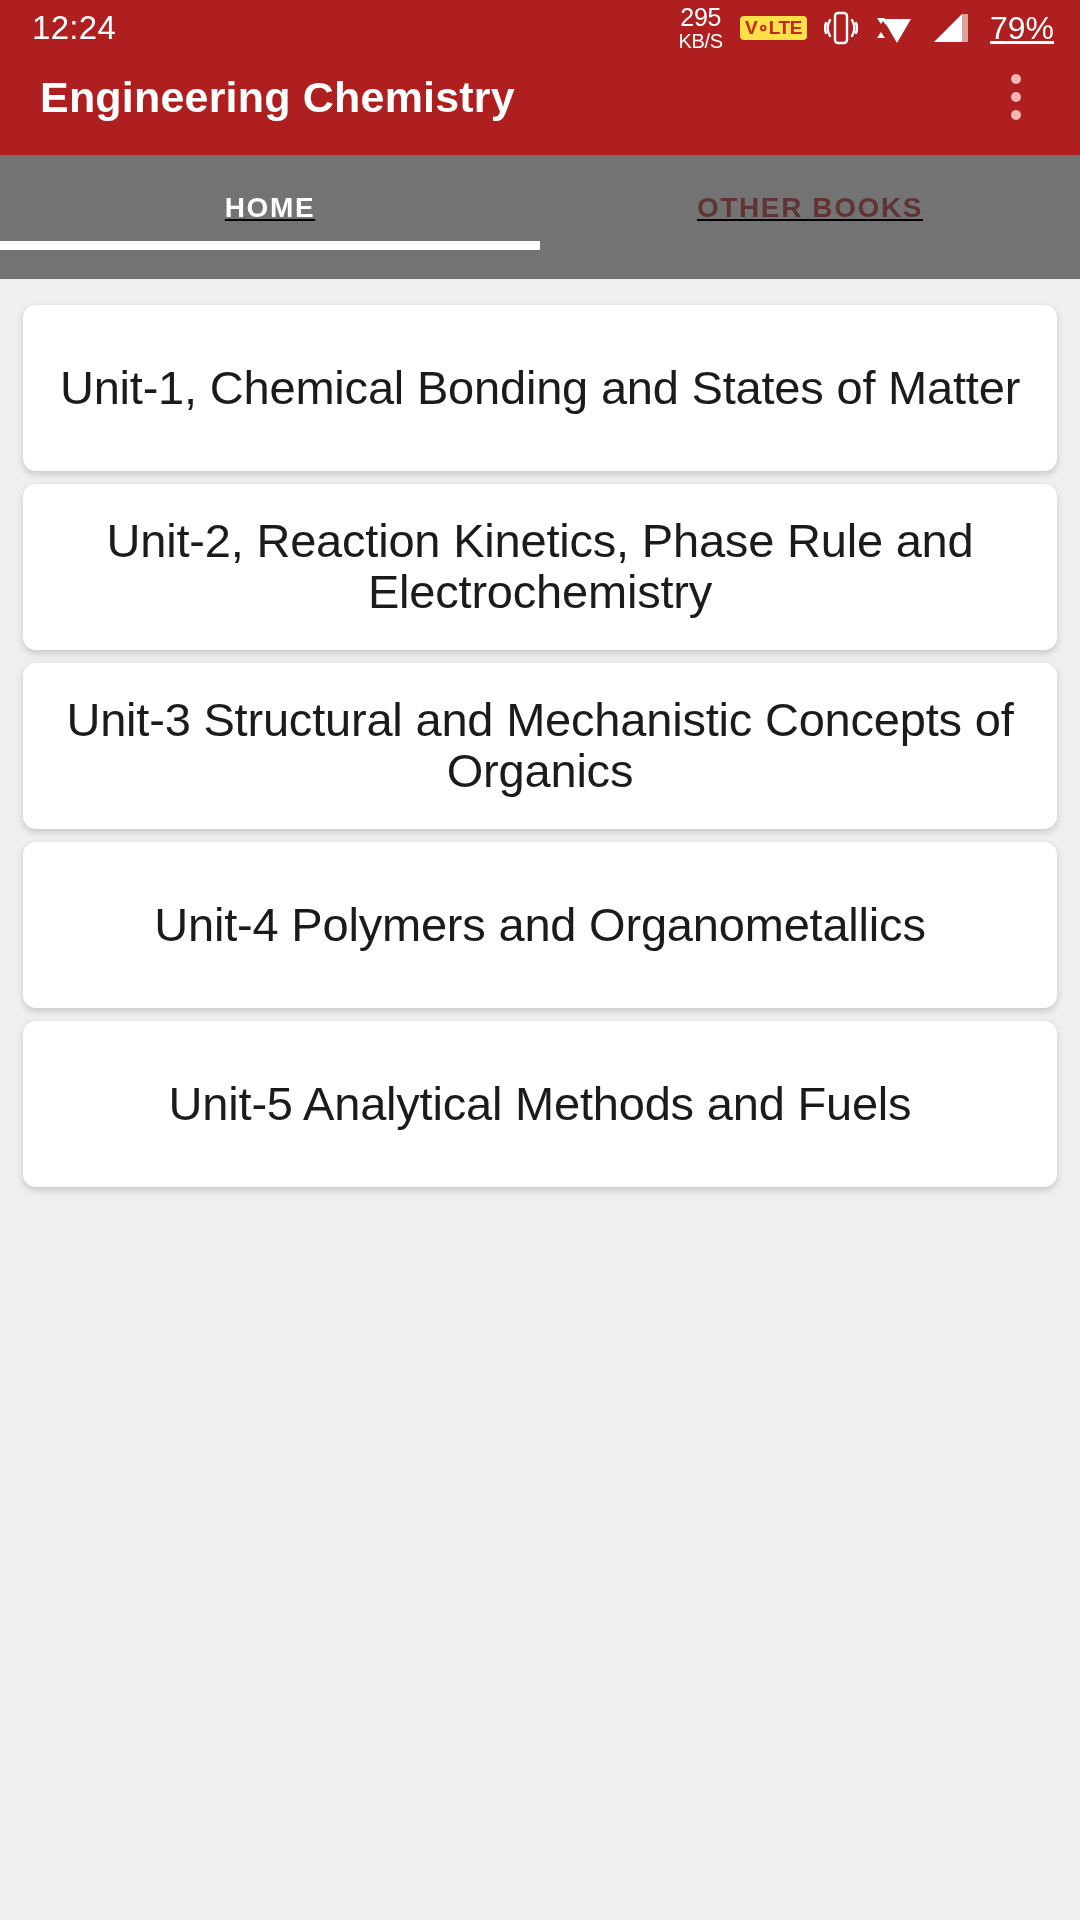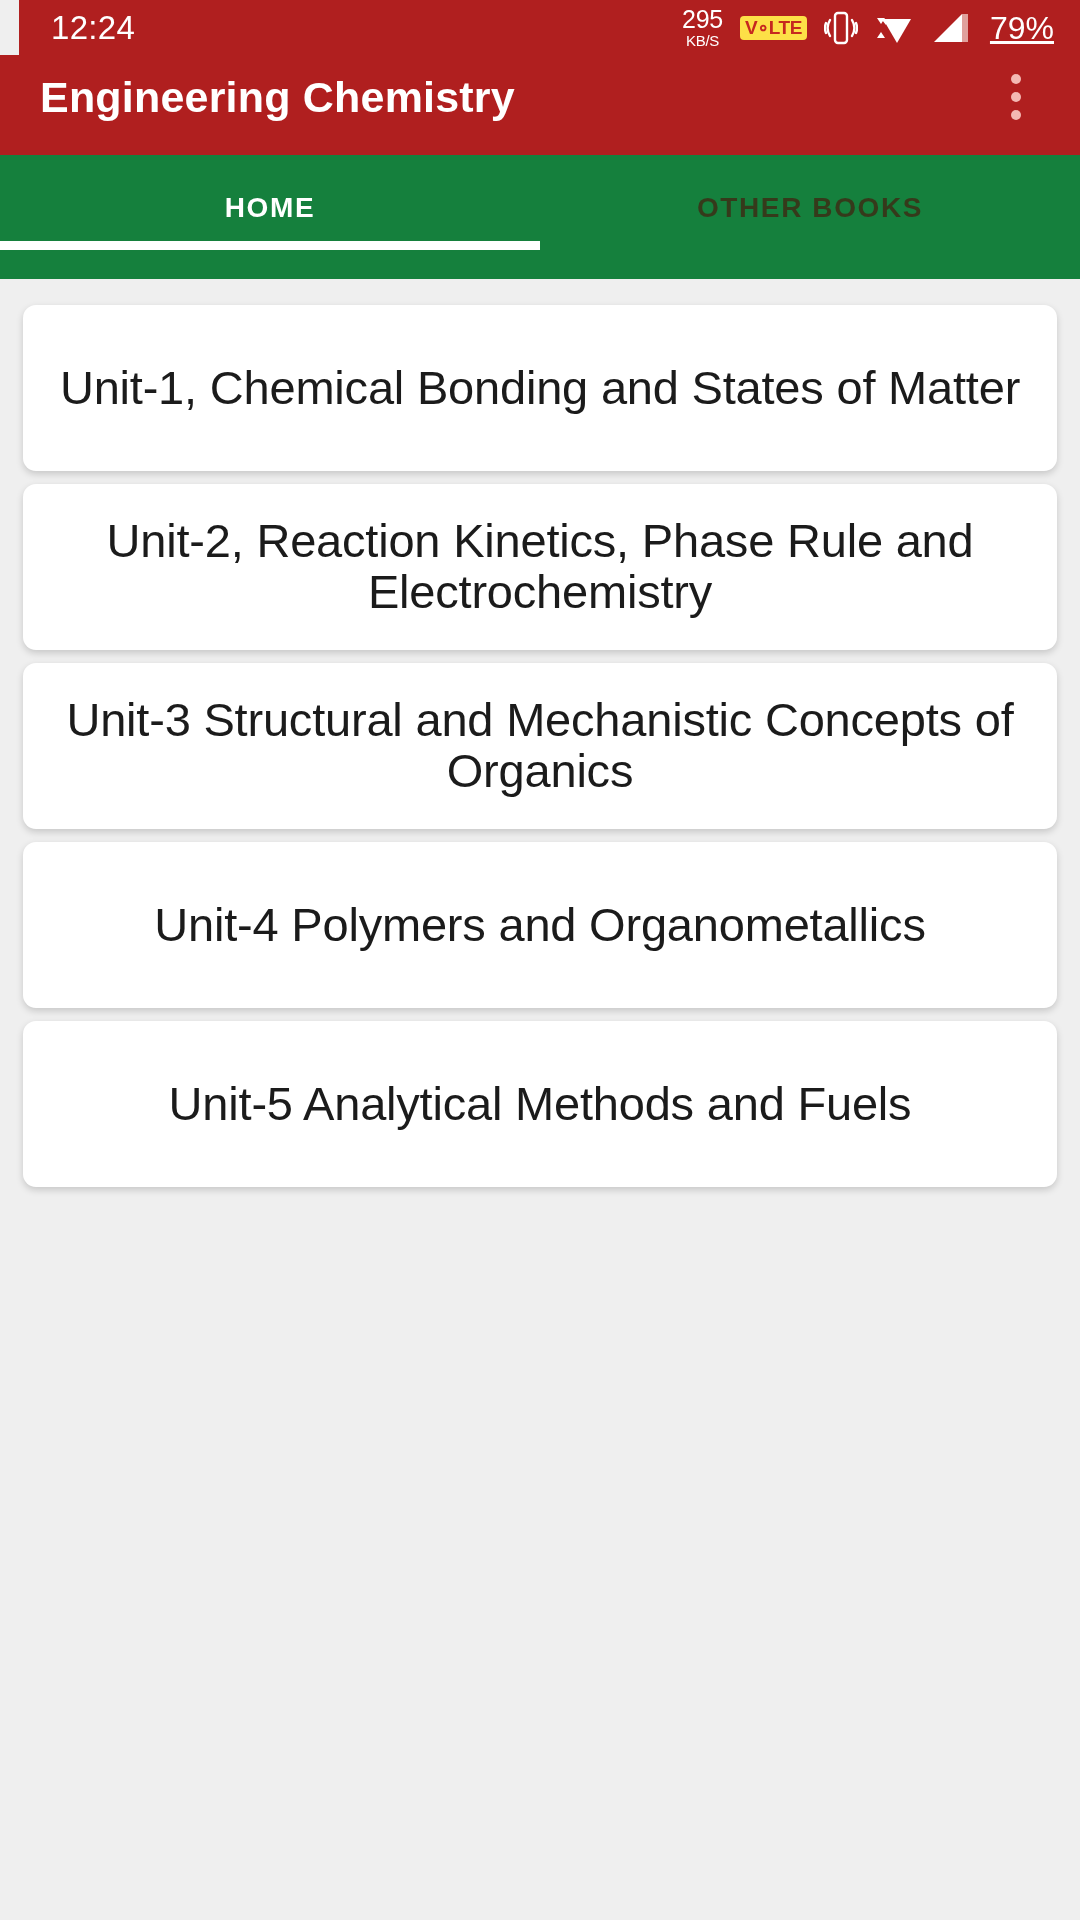--- a/index.html
+++ b/index.html
@@ -23,21 +23,20 @@
 
   
   .status-bar {
     height:55px;
     background:#b01f1f;
     display:flex;
     align-items:center;
     justify-content:space-between;
     padding:0 26px 0 32px;
     flex:0 0 auto;
-    margin-left:19px;
   }
   .status-clock {
     color:#ffffff;
     font-size:33px;
     letter-spacing:0.3px;
     line-height:1;
   }
   .status-right {
     display:flex;
     align-items:center;
@@ -45,21 +44,21 @@
   }
   .netspeed {
     display:flex;
     flex-direction:column;
     align-items:center;
     justify-content:center;
     color:#ffffff;
     line-height:1;
   }
   .netspeed .ns-num { font-size:25px; letter-spacing:-0.3px; }
-  .netspeed .ns-unit { font-size:15px; margin-top:1px; letter-spacing:-0.3px; }
+  .netspeed .ns-unit { font-size:20px; margin-top:1px; letter-spacing:-0.3px; }
 
   .volte-badge {
     background:#fde047;
     color:#c6281f;
     font-size:19px;
     font-weight:bold;
     border-radius:4px;
     padding:2px 5px 3px 5px;
     line-height:1;
     letter-spacing:-0.4px;
@@ -108,24 +107,25 @@
   }
   .overflow-menu .dot {
     width:10px; height:10px;
     border-radius:50%;
     background:#f4b8b3;
   }
 
   
   .tab-bar {
     height:124px;
-    background:#15803d;
+    background:#737373;
     position:relative;
     display:flex;
     flex:0 0 auto;
+    text-decoration:underline;
   }
   .tab {
     flex:1 1 50%;
     display:flex;
     align-items:center;
     justify-content:center;
     cursor:pointer;
     padding-bottom:18px;
   }
   .tab-label {

